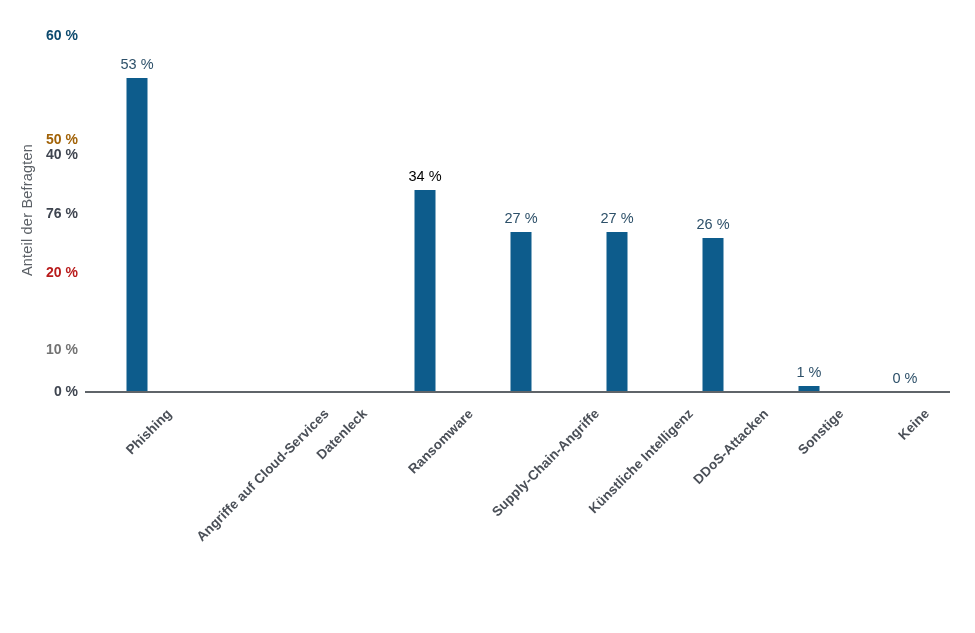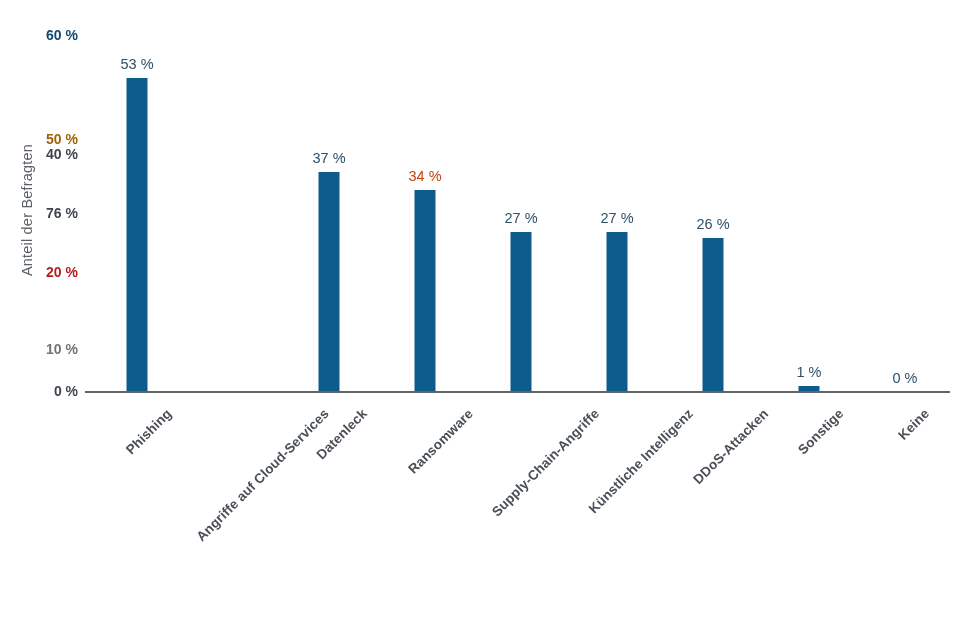--- a/index.html
+++ b/index.html
@@ -141,27 +141,23 @@
       <div class="y-tick" style="top: 153.667px; color: rgb(63, 69, 80);">40 %</div>
       <div class="y-tick" style="top: 94.3333px; color: #a16207; margin-top: 45px;">50 %</div>
       <div class="y-tick" style="top: 35px; color: #0c4a6e;">60 %</div>
     </div>
 
   <div class="plot-area" id="plot-area">
       <div class="bar-slot" style="left: 2px;">
         <div class="bar" style="height: 314.467px; background: rgb(13, 92, 140);"></div>
         <div class="bar-value" style="color: rgb(45, 80, 105); bottom: 320.467px;">53 %</div>
       </div>
-      <div class="bar-slot" style="left: 194px;">
-        <div class="bar" style="height: 219.533px; background: rgb(13, 92, 140);"></div>
-        <div class="bar-value" style="color: rgb(45, 80, 105); bottom: 225.533px;">37 %</div>
-      </div>
       <div class="bar-slot" style="left: 290px;">
         <div class="bar" style="height: 201.733px; background: rgb(13, 92, 140);"></div>
-        <div class="bar-value" style="color: #c2410c; bottom: 207.733px;">34 %</div>
+        <div class="bar-value" style="color: #000000; bottom: 207.733px;">34 %</div>
       </div>
       <div class="bar-slot" style="left: 386px;">
         <div class="bar" style="height: 160.2px; background: rgb(13, 92, 140);"></div>
         <div class="bar-value" style="color: rgb(45, 80, 105); bottom: 166.2px;">27 %</div>
       </div>
       <div class="bar-slot" style="left: 482px;">
         <div class="bar" style="height: 160.2px; background: rgb(13, 92, 140);"></div>
         <div class="bar-value" style="color: rgb(45, 80, 105); bottom: 166.2px;">27 %</div>
       </div>
       <div class="bar-slot" style="left: 578px; text-align: center;">

